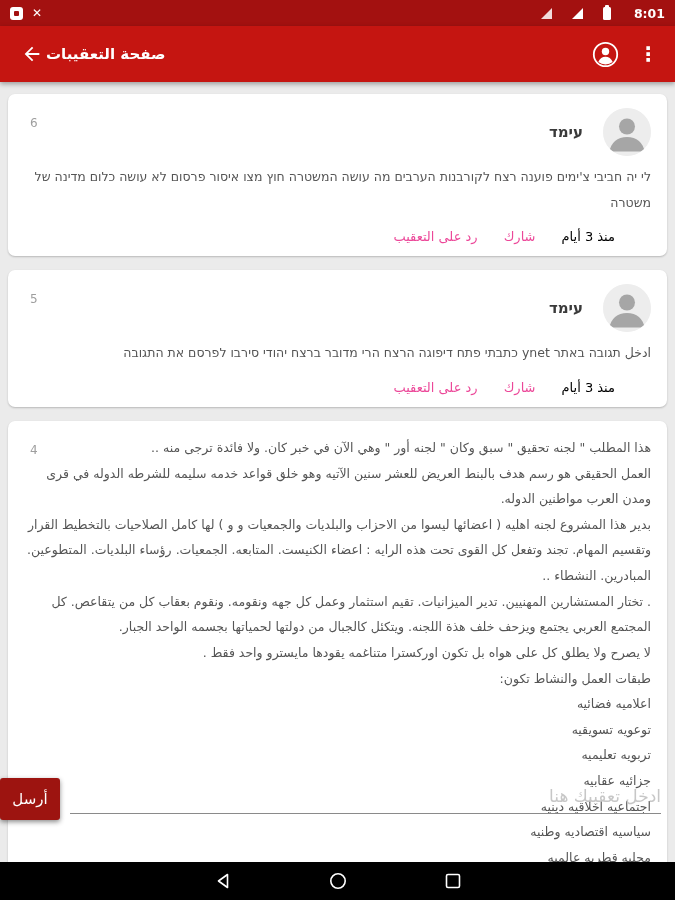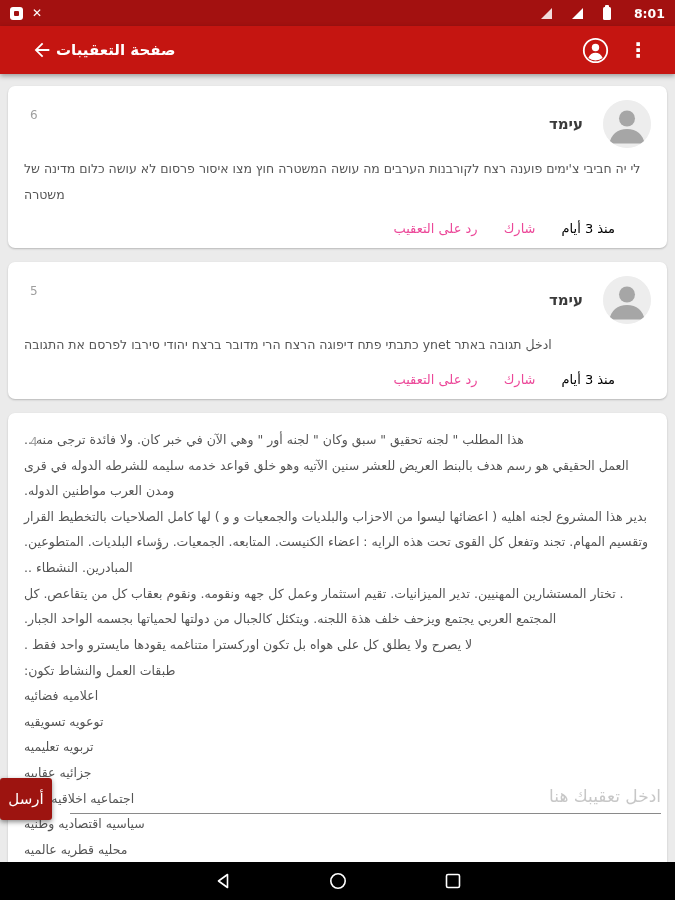--- a/index.html
+++ b/index.html
@@ -15,45 +15,45 @@
   .app-chip { width:13px; height:13px; background:#fff; border-radius:3px; position:relative; }
   .app-chip::after { content:""; position:absolute; inset:4px; background:#a31110; border-radius:1px; }
   .x-glyph { color:#fff; font-size:12px; font-weight:bold; line-height:1; }
   .signal { width:0; height:0; border-left:11px solid transparent; border-bottom:11px solid #fff; }
   .signal.dim { opacity:.85; }
   .battery { width:8px; height:13px; background:#fff; border-radius:1.5px; position:relative; }
   .battery::before { content:""; position:absolute; top:-2px; left:2px; width:4px; height:2px; background:#fff; border-radius:1px 1px 0 0; }
   .sb-time { font-size:12.5px; font-weight:bold; margin-left:3px; }
 
   
-  .app-bar { height:48px; background:#c51511; color:#fff; display:flex; align-items:center; padding:0 28px; flex:0 0 auto; box-shadow:0 2px 5px rgba(0,0,0,.35); z-index:5; }
+  .app-bar { height:56px; background:#c51511; color:#fff; display:flex; align-items:center; padding:0 18px; flex:0 0 auto; box-shadow:0 2px 5px rgba(0,0,0,.35); z-index:5; }
   .back-btn { width:28px; height:28px; display:flex; align-items:center; justify-content:center; cursor:pointer; }
   .app-title { font-size:15px; font-weight:bold; margin-right:0; margin-left:0; padding:0 22px 0 0; }
   .bar-spacer { flex:1; }
   .bar-actions { display:flex; align-items:center; gap:20px; }
   .profile-btn { width:28px; height:28px; display:flex; align-items:center; justify-content:center; cursor:pointer; }
   .overflow-btn { width:18px; height:28px; display:flex; align-items:center; justify-content:center; cursor:pointer; font-size:20px; font-weight:bold; letter-spacing:0; }
 
   
   .content { flex:1 1 auto; overflow:hidden; padding:12px 8px 0 8px; position:relative; }
   .card { background:#fff; border-radius:7px; box-shadow:0 1px 2px rgba(0,0,0,.22); padding:14px 16px 12px 16px; margin-bottom:14px; position:relative; direction:rtl; }
   .comment-num { position:absolute; top:22px; left:22px; color:#9e9e9e; font-size:12px; direction:ltr; }
   .card-header { display:flex; align-items:center; gap:20px; margin-bottom:8px; }
   .avatar { width:48px; height:48px; border-radius:50%; overflow:hidden; background:#efefef; flex:0 0 auto; }
   .author { font-size:15px; font-weight:bold; color:#3a3a3a; }
-  .comment-body { color:#555; font-size:12.5px; line-height:2.05; text-align:left; white-space:pre-line; }
+  .comment-body { color:#555; font-size:12.5px; line-height:2.05; text-align:right; white-space:pre-line; }
   .card-footer { display:flex; align-items:center; gap:26px; margin-top:14px; padding-left:8px; padding-right:36px; font-size:13px; }
   .time-ago { color:#000000; }
   .action-link { color:#ec4899; cursor:pointer; }
 
   
   .composer { position:absolute; left:0; right:0; bottom:38px; height:56px; z-index:6; }
   .comment-input { position:absolute; right:14px; left:70px; bottom:10px; height:36px; border:none; outline:none; background:transparent; border-bottom:1px solid #8a8a8a; direction:rtl; text-align:right; font-size:17px; color:#333; font-family:inherit; }
   .comment-input::placeholder { color:#c7c7c7; }
-  .send-btn { position:absolute; left:0; bottom:4px; width:52px; height:42px; background:#9d1410; color:#fff; border:none; border-radius:3px; box-shadow:0 2px 5px rgba(0,0,0,.45); font-size:15px; font-family:inherit; display:flex; align-items:center; justify-content:center; cursor:pointer; }
+  .send-btn { position:absolute; left:0; bottom:4px; width:60px; height:42px; background:#9d1410; color:#fff; border:none; border-radius:3px; box-shadow:0 2px 5px rgba(0,0,0,.45); font-size:15px; font-family:inherit; display:flex; align-items:center; justify-content:center; cursor:pointer; }
 
   
   .nav-bar { height:38px; background:#000; flex:0 0 auto; display:flex; align-items:center; justify-content:center; gap:95px; z-index:7; }
   .nav-btn { width:20px; height:20px; display:flex; align-items:center; justify-content:center; cursor:pointer; }
 </style>
 </head>
 <body>
 
 <div class="screen">
 

